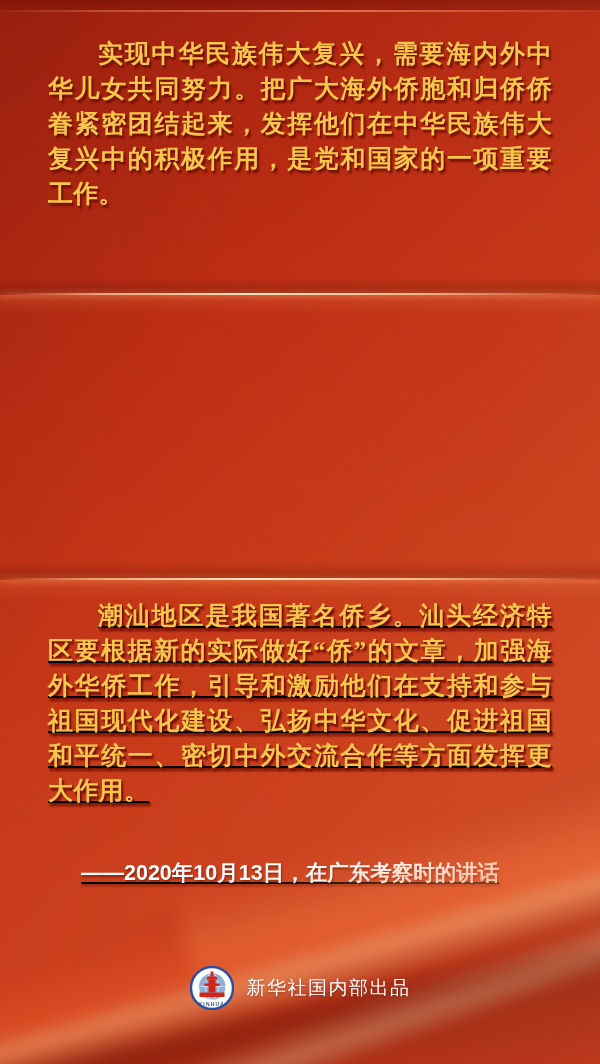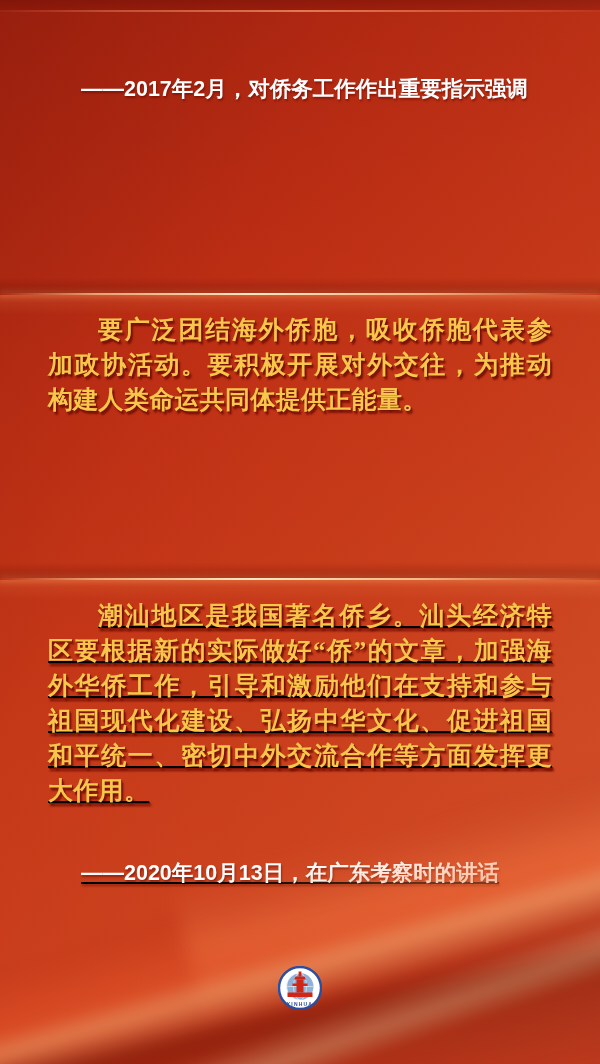--- a/index.html
+++ b/index.html
@@ -117,27 +117,26 @@
 </style>
 </head>
 <body>
 
 <div class="poster">
   <div class="top-band"></div>
   <div class="top-line"></div>
   <div class="sheen"></div>
 
   <section class="quote-block block-1">
-    <p class="attribution-text">——2017年2月，对侨务工作作出重要指示强调</p>
+    <p class="quote-text">实现中华民族伟大复兴，需要海内外中华儿女共同努力。把广大海外侨胞和归侨侨眷紧密团结起来，发挥他们在中华民族伟大复兴中的积极作用，是党和国家的一项重要工作。</p>
   </section>
 
   <div class="separator sep-1"></div>
 
   <section class="quote-block block-2">
-    <p class="quote-text">要广泛团结海外侨胞，吸收侨胞代表参加政协活动。要积极开展对外交往，为推动构建人类命运共同体提供正能量。</p>
   </section>
 
   <div class="separator sep-2"></div>
 
   <section class="quote-block block-3">
     <p class="quote-text">潮汕地区是我国著名侨乡。汕头经济特区要根据新的实际做好“侨”的文章，加强海外华侨工作，引导和激励他们在支持和参与祖国现代化建设、弘扬中华文化、促进祖国和平统一、密切中外交流合作等方面发挥更大作用。</p>
     <p class="attribution-text">——2020年10月13日，在广东考察时的讲话</p>
   </section>
 
   <div class="fabric">
@@ -156,14 +155,15 @@
         <ellipse cx="22" cy="20.5" rx="6.5" ry="13.5" fill="none" stroke="rgba(255,255,255,.65)" stroke-width="0.8"></ellipse>
         <line x1="9" y1="20.5" x2="35" y2="20.5" stroke="rgba(255,255,255,.65)" stroke-width="0.8"></line>
         <rect x="20.6" y="5.5" width="2.8" height="5" fill="#cf2617"></rect>
         <path d="M17.5 10.5 h9 l1.5 3 h-12 z" fill="#cf2617"></path>
         <rect x="18.5" y="13.5" width="7" height="13" fill="#cf2617"></rect>
         <path d="M14.5 17.5 h15 v2.5 h-15 z" fill="#cf2617"></path>
         <rect x="9.5" y="26.5" width="25" height="4.5" fill="#cf2617"></rect>
         <text x="22" y="39.5" text-anchor="middle" font-size="5" font-weight="700" fill="#2b4e9e" letter-spacing="1.2">XINHUA</text>
       </svg>
     </div>
+    <span class="credit-text">新华社国内部出品</span>
   </div>
 </div>
 
 </body></html>

